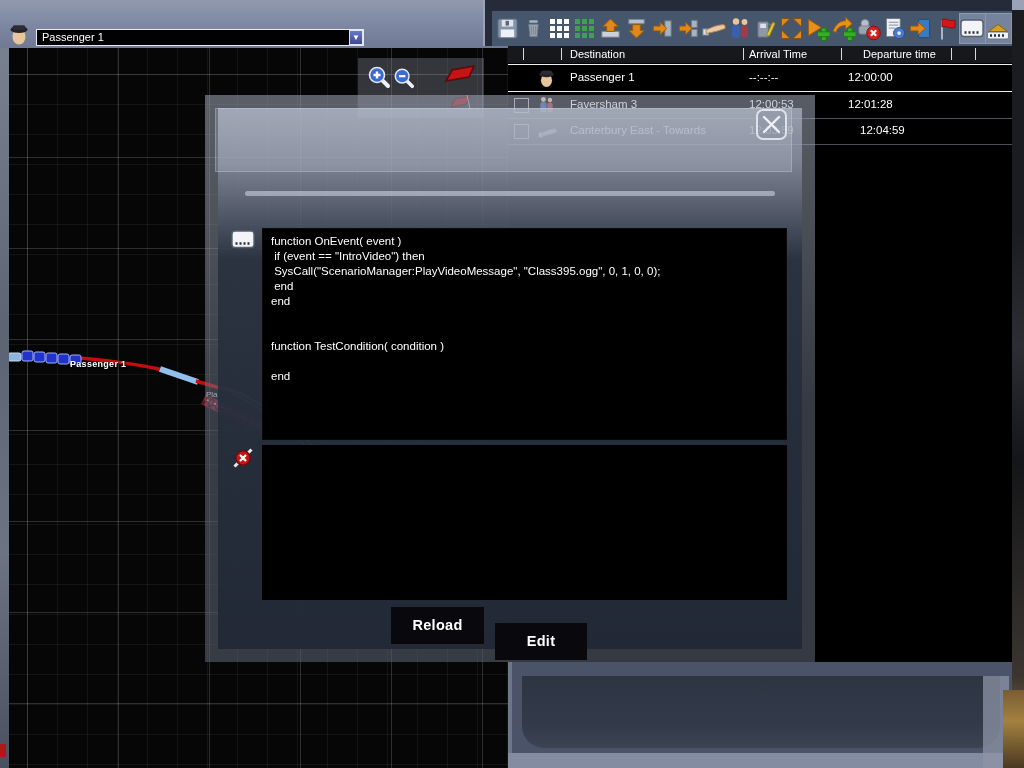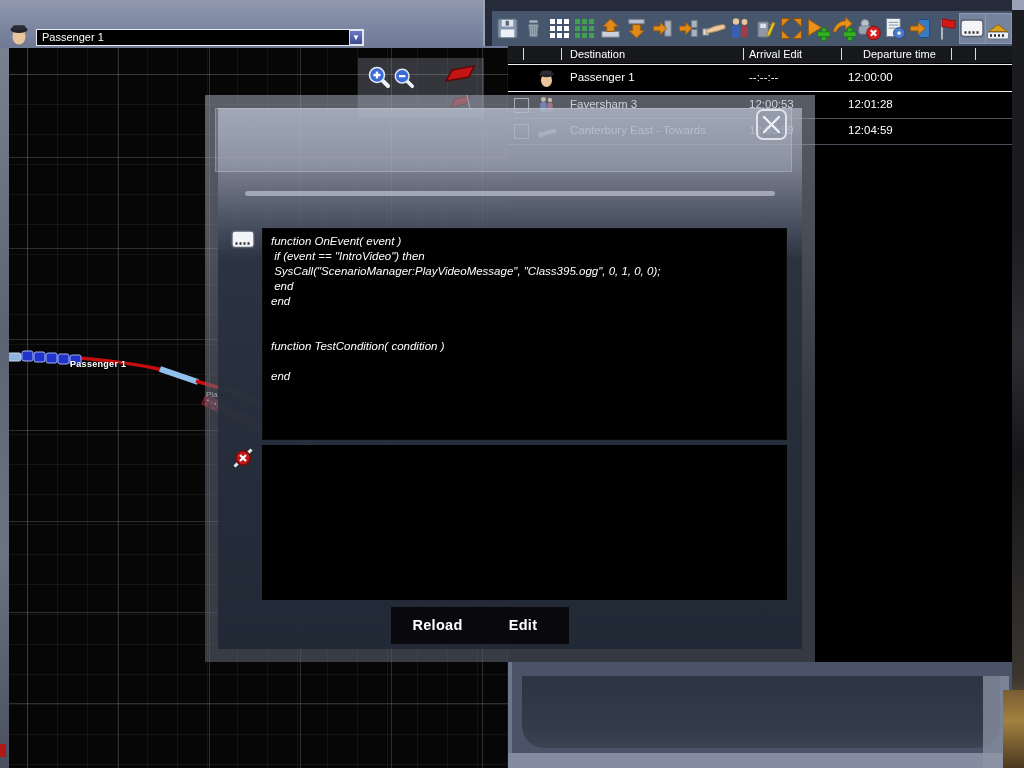--- a/index.html
+++ b/index.html
@@ -86,30 +86,30 @@
   
   #dialog{left:205px;top:95px;width:610px;height:567px;
     background:linear-gradient(180deg,rgba(160,167,184,0.55),rgba(150,157,174,0.48) 28%,rgba(96,104,121,0.55) 55%,rgba(88,95,110,0.6));}
   #dialog-body{position:absolute;inset:13px;
     background:linear-gradient(180deg,rgba(176,183,199,0.72) 0%,rgba(152,159,178,0.62) 10%,rgba(74,82,100,0.78) 21%,rgba(40,48,62,0.9) 28%,rgba(33,40,53,0.93) 100%);}
   #dlg-top-box{left:10px;top:13px;width:575px;height:62px;
     background:rgba(198,204,218,0.22);border:1px solid rgba(222,226,236,0.28);}
   #dlg-divider{left:40px;top:96px;width:530px;height:5px;border-radius:3px;
     background:rgba(214,219,231,0.55);}
   #script-box{left:57px;top:133px;width:525px;height:212px;background:#000;
-    border:1px solid #0a0a0a;box-sizing:border-box;font-style:italic;}
+    border:1px solid #0a0a0a;box-sizing:border-box;}
   #script-box pre{margin:0;padding:5px 8px;color:#fff;font-size:11.5px;line-height:15px;
     font-family:"Liberation Sans",sans-serif;white-space:pre;}
   #output-box{left:57px;top:350px;width:525px;height:155px;background:#000;}
   #msg-icon{left:26px;top:135px;width:24px;height:19px;}
   #pin-icon{left:27px;top:352px;width:22px;height:22px;}
   .dlg-btn{position:absolute;top:512px;height:37px;background:#08080d;color:#fff;
     font-size:14.5px;font-weight:bold;text-align:center;line-height:37px;letter-spacing:.3px;}
   #btn-reload{left:186px;width:93px;}
-  #btn-edit{left:272px;width:92px;}
+  #btn-edit{left:290px;width:92px;margin-top:16px;}
   #btn-compile{left:379px;width:203px;}
   #close-btn{left:756px;top:109px;width:31px;height:31px;border:2px solid rgba(236,239,246,0.85);
     border-radius:7px;box-sizing:border-box;background:rgba(120,128,145,0.25);z-index:30;}
   #close-btn svg{display:block;margin:3px auto;}
 </style>
 </head>
 <body>
 
 <div id="screen">
 
@@ -334,21 +334,21 @@
 
   <div id="timetable" class="abs">
     <div id="tt-header">
       <div class="tt-tick" style="left:15px"></div>
       <div class="tt-tick" style="left:53px"></div>
       <div class="tt-tick" style="left:235px"></div>
       <div class="tt-tick" style="left:333px"></div>
       <div class="tt-tick" style="left:443px"></div>
       <div class="tt-tick" style="left:467px"></div>
       <div class="tt-head-label" style="left:62px">Destination</div>
-      <div class="tt-head-label" style="left:241px">Arrival Edit</div>
+      <div class="tt-head-label" style="left:241px">Arrival Time</div>
       <div class="tt-head-label" style="left:355px">Departure time</div>
     </div>
 
     <div class="tt-row" id="row-0">
       <div class="row-icon">
         <svg width="17" height="20" viewBox="0 0 20 22">
             <ellipse cx="10" cy="13.5" rx="6.5" ry="8" fill="#e9c59c"></ellipse>
             <ellipse cx="10" cy="6.5" rx="8.5" ry="3.6" fill="#23232b"></ellipse>
             <rect x="3.5" y="2.2" width="13" height="4.6" rx="2.3" fill="#2c2c36"></rect>
           </svg>
@@ -376,21 +376,21 @@
     <div class="tt-row" id="row-2">
       <div class="row-check"></div>
       <div class="row-icon" style="top:7px">
         <svg width="19" height="13" viewBox="0 0 24 16">
             <rect x="1" y="8" width="5" height="6" fill="#b8bfca"></rect>
             <path d="M4 9 L12 5.5 Q22 2.5 23 4.5 L23 7.5 Q15 10.5 9 11.5 L4 12.5 Z" fill="#9aa3b0" stroke="#6f7886"></path>
           </svg>
       </div>
       <div class="cell" style="left:62px">Canterbury East - Towards</div>
       <div class="cell" style="left:241px">12:03:59</div>
-      <div class="cell" style="left:340px">12:04:59</div>
+      <div class="cell" style="left:352px">12:04:59</div>
     </div>
   </div>
 
   <div id="bottom-panel" class="abs">
     <div id="bottom-inner"></div>
   </div>
   <div id="bottom-strip" class="abs"></div>
   <div id="ok-right-block" class="abs"></div>
   <div id="world-strip" class="abs"></div>
   <div id="world-brown" class="abs"></div>

